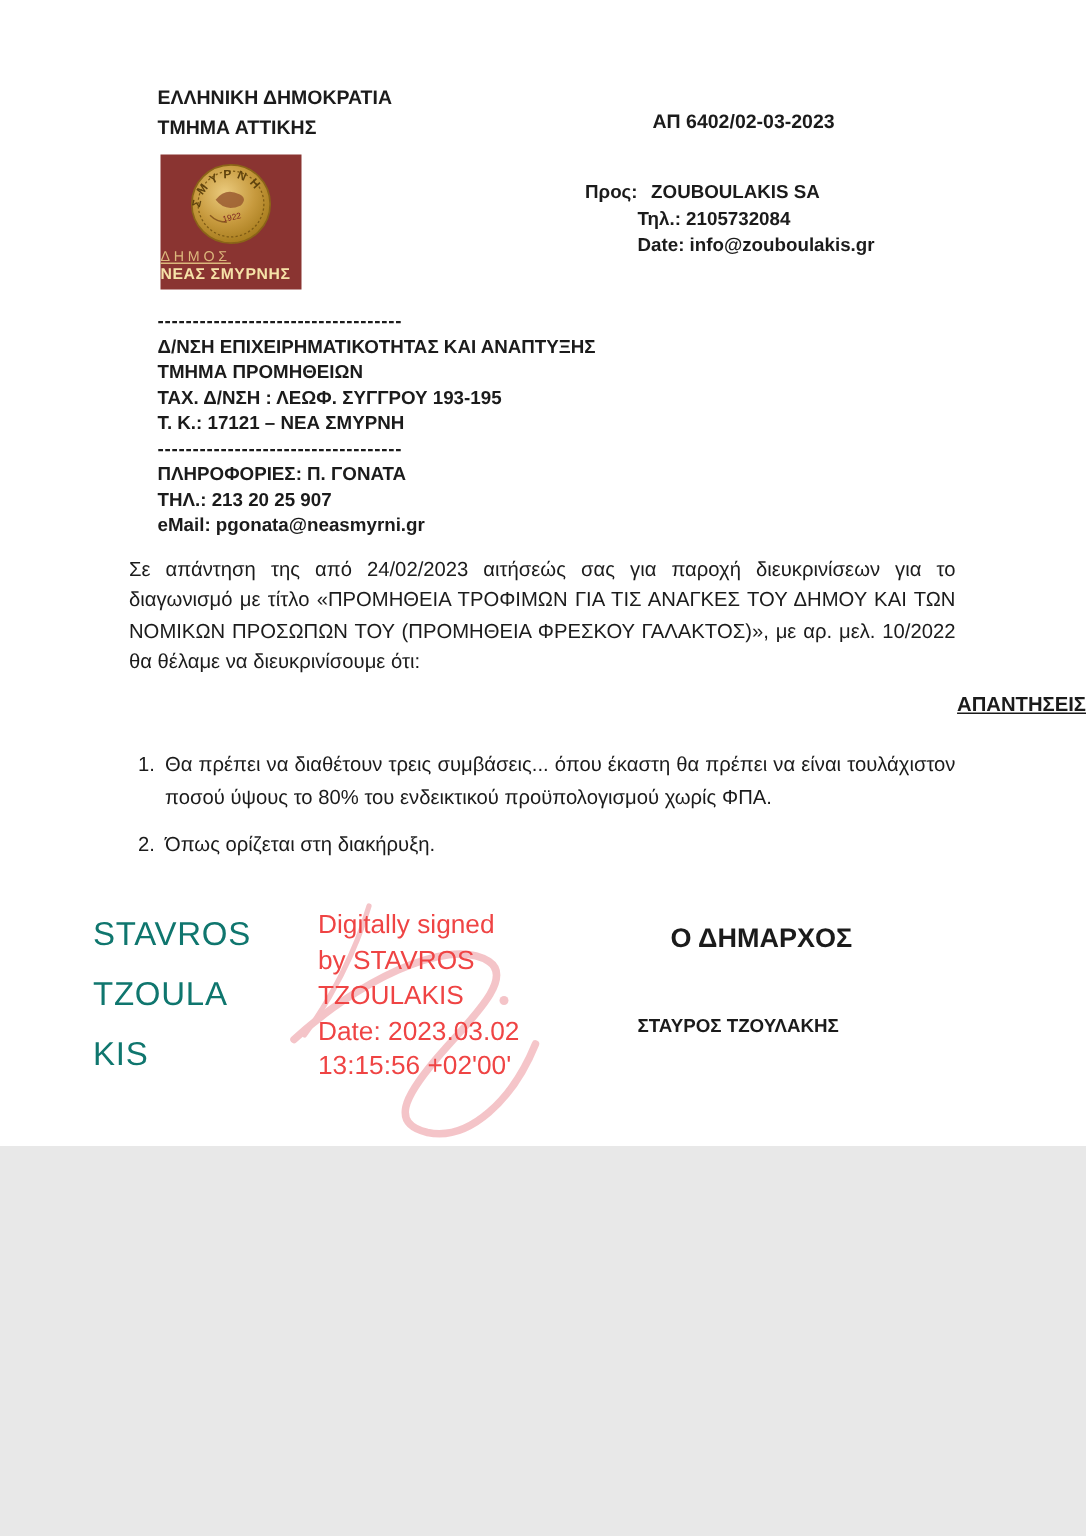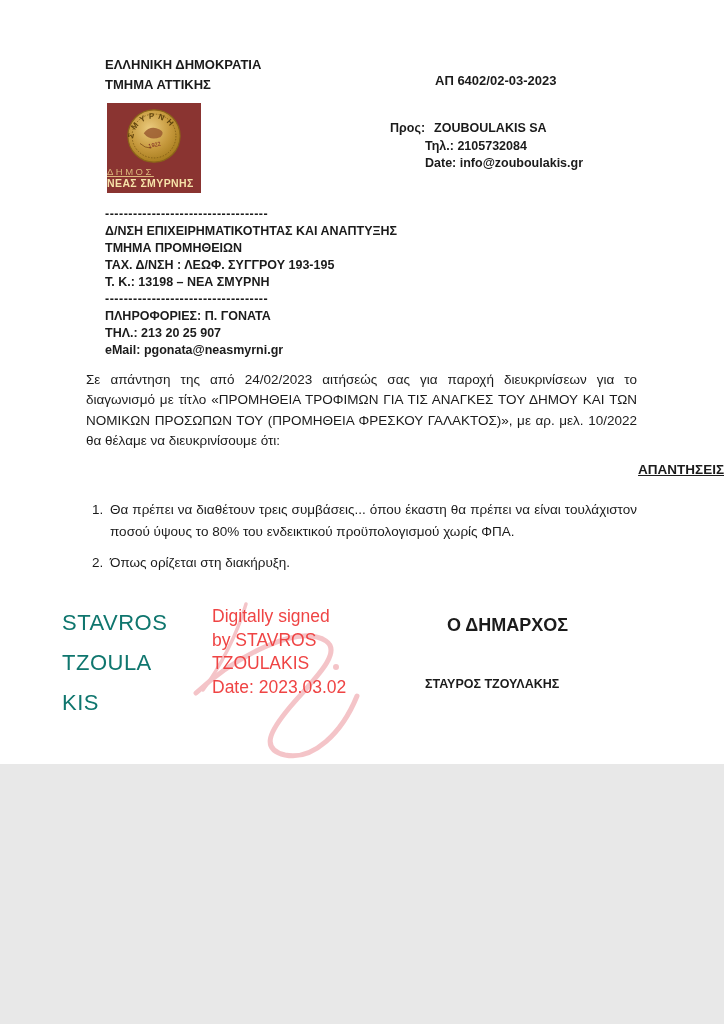--- a/index.html
+++ b/index.html
@@ -94,21 +94,21 @@
     </div>
     <div class="ind">Τηλ.: 2105732084</div>
     <div class="ind">Date: info@zouboulakis.gr</div>
   </div>
 
   <div class="abs dept">
     <div class="divider">-----------------------------------</div>
     <div>Δ/ΝΣΗ ΕΠΙΧΕΙΡΗΜΑΤΙΚΟΤΗΤΑΣ ΚΑΙ ΑΝΑΠΤΥΞΗΣ</div>
     <div>ΤΜΗΜΑ ΠΡΟΜΗΘΕΙΩΝ</div>
     <div>ΤΑΧ. Δ/ΝΣΗ : ΛΕΩΦ. ΣΥΓΓΡΟΥ 193-195</div>
-    <div>Τ. Κ.: 13198 – ΝΕΑ ΣΜΥΡΝΗ</div>
+    <div>Τ. Κ.: 17121 – ΝΕΑ ΣΜΥΡΝΗ</div>
     <div class="divider">-----------------------------------</div>
     <div>ΠΛΗΡΟΦΟΡΙΕΣ: Π. ΓΟΝΑΤΑ</div>
     <div>ΤΗΛ.: 213 20 25 907</div>
     <div>eMail: pgonata@neasmyrni.gr</div>
   </div>
 
   <div class="abs para">Σε απάντηση της από 24/02/2023 αιτήσεώς σας για παροχή διευκρινίσεων για το διαγωνισμό με τίτλο «ΠΡΟΜΗΘΕΙΑ ΤΡΟΦΙΜΩΝ ΓΙΑ ΤΙΣ ΑΝΑΓΚΕΣ ΤΟΥ ΔΗΜΟΥ ΚΑΙ ΤΩΝ ΝΟΜΙΚΩΝ ΠΡΟΣΩΠΩΝ ΤΟΥ (ΠΡΟΜΗΘΕΙΑ ΦΡΕΣΚΟΥ ΓΑΛΑΚΤΟΣ)», με αρ. μελ. 10/2022 θα θέλαμε να διευκρινίσουμε ότι:</div>
 
   <div class="abs answers-heading">
     <span>ΑΠΑΝΤΗΣΕΙΣ</span>
@@ -137,18 +137,19 @@
     <div>STAVROS</div>
     <div>TZOULA</div>
     <div>KIS</div>
   </div>
 
   <div class="abs sig-details">
     <div>Digitally signed</div>
     <div>by STAVROS</div>
     <div>TZOULAKIS</div>
     <div>Date: 2023.03.02</div>
+    <div>13:15:56 +02'00'</div>
   </div>
 
   <div class="abs closing-title">Ο ΔΗΜΑΡΧΟΣ</div>
   <div class="abs closing-name">ΣΤΑΥΡΟΣ ΤΖΟΥΛΑΚΗΣ</div>
 
 </div>
 
 </body></html>

